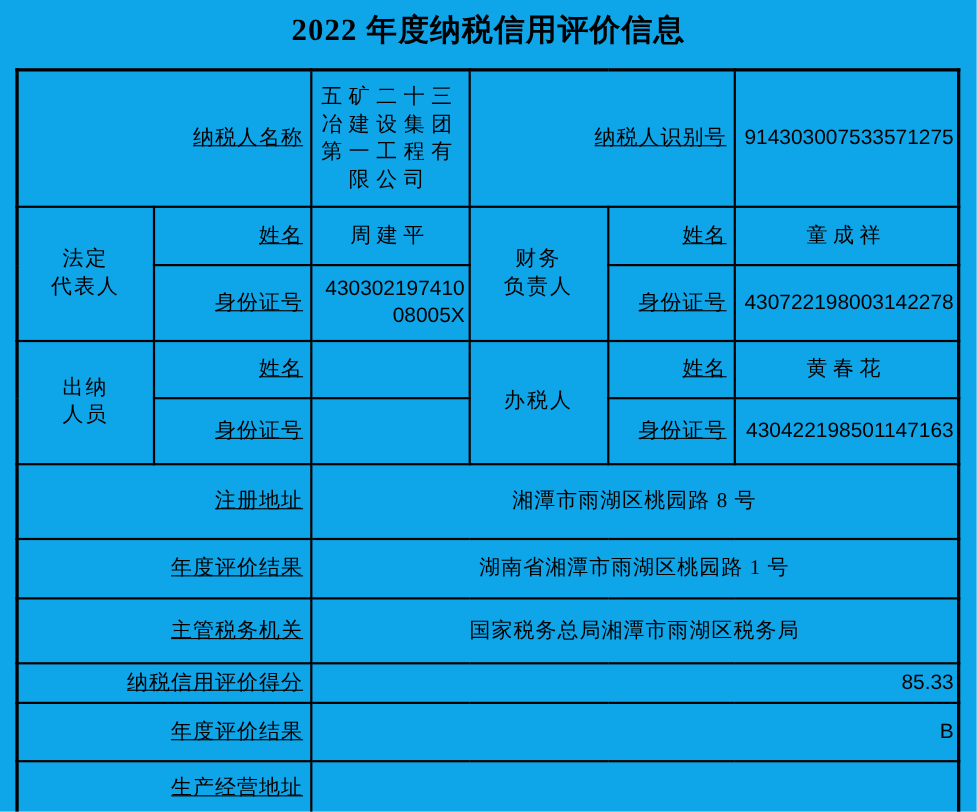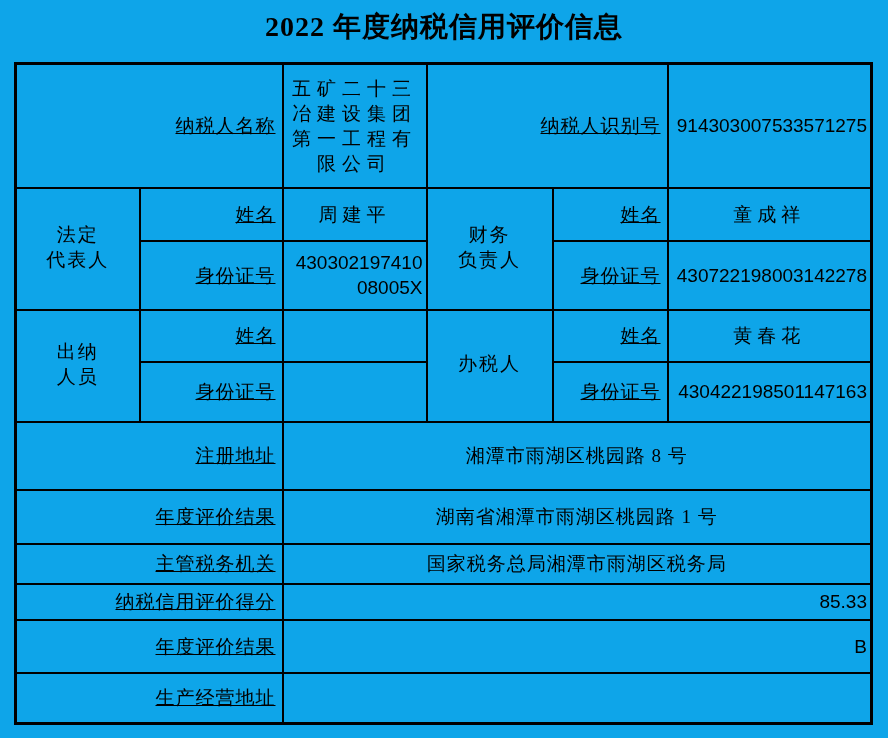--- a/index.html
+++ b/index.html
@@ -46,21 +46,21 @@
     line-height: 25px;
   }
   
   tr.r1  { height: 124px; }
   tr.r2  { height: 53px; }
   tr.r3  { height: 69px; }
   tr.r4  { height: 52px; }
   tr.r5  { height: 60px; }
   tr.r6  { height: 68px; }
   tr.r7  { height: 54px; }
-  tr.r8  { height: 40px; }
+  tr.r8  { height: 59px; }
   tr.r9  { height: 36px; }
   tr.r10 { height: 53px; }
   tr.r11 { height: 51px; }
   
   td.lbl {
     text-align: right;
     padding: 0 6px 0 10px;
     letter-spacing: 1px;
     text-decoration: underline;
   }

